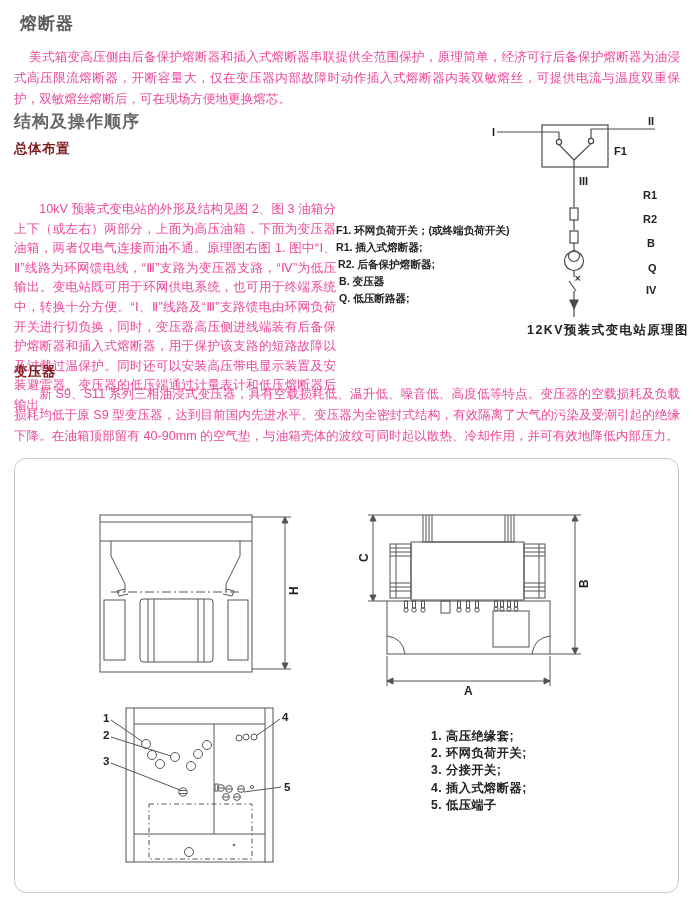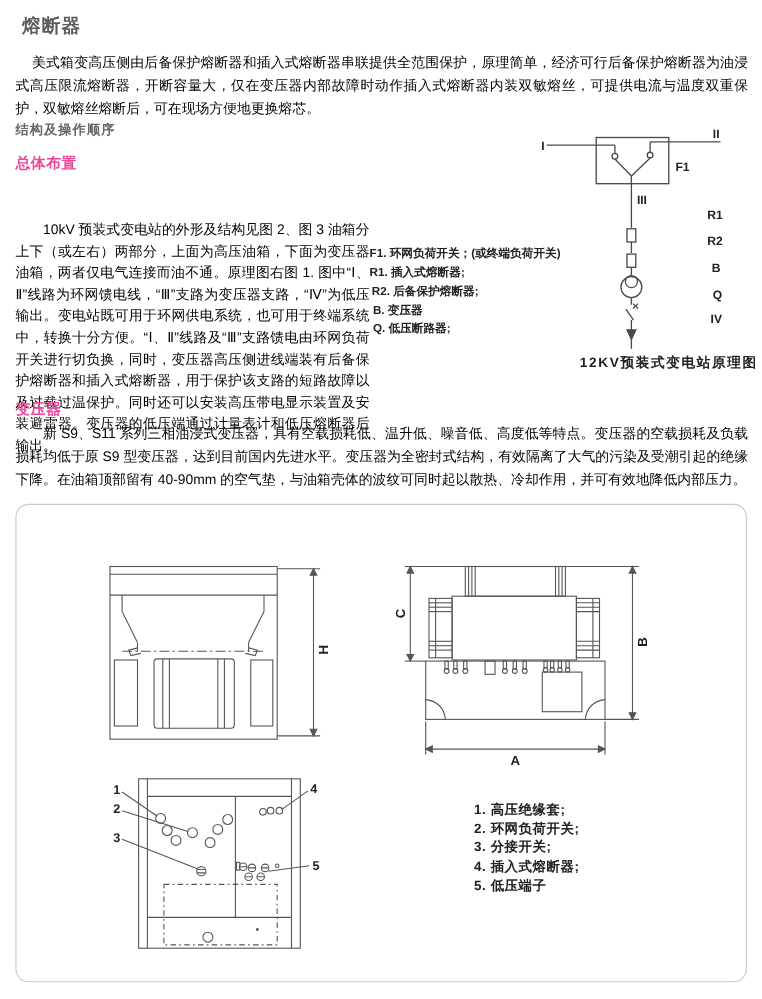--- a/index.html
+++ b/index.html
@@ -7,28 +7,28 @@
     width:693px;height:908px;position:relative;overflow:hidden;
     background:#ffffff;color:#333;
     font-family:"Liberation Sans","DejaVu Sans",sans-serif;
   }
   .abs{position:absolute;}
   h1.doc-title{
     left:20px;top:12px;font-size:17px;font-weight:700;color:#5b5b5b;
     margin:0;letter-spacing:1px;
   }
   h2.sec-title{
-    left:14px;top:110px;font-size:12px;font-weight:600;color:#666;
+    left:14px;top:110px;font-size:17px;font-weight:600;color:#666;
     margin:0;letter-spacing:1px;
   }
   h3.sub-title{
-    font-size:13.5px;font-weight:700;color:#ec4899;margin:0;letter-spacing:.5px;
+    font-size:13.5px;font-weight:700;color:#7f1d1d;margin:0;letter-spacing:.5px;
   }
   p.body-text{
-    margin:0;font-size:12.6px;line-height:21px;color:#000000;
+    margin:0;font-size:12.6px;line-height:21px;color:#ec4899;
     text-align:justify;text-justify:inter-ideograph;
   }
   #p1{left:14px;top:47px;width:666px;text-indent:1.2em;}
   #sub1{left:14px;top:140px;}
   #p2{left:14px;top:162px;width:322px;text-indent:2em;line-height:19.6px;margin-top:38px;}
   #sub2{left:14px;top:363px;text-align:right;}
   #p3{left:14px;top:384px;width:666px;text-indent:2em;}
   .figure-box{
     left:14px;top:458px;width:663px;height:433px;
     border:1px solid #c9c9c9;border-radius:12px;background:#fff;

